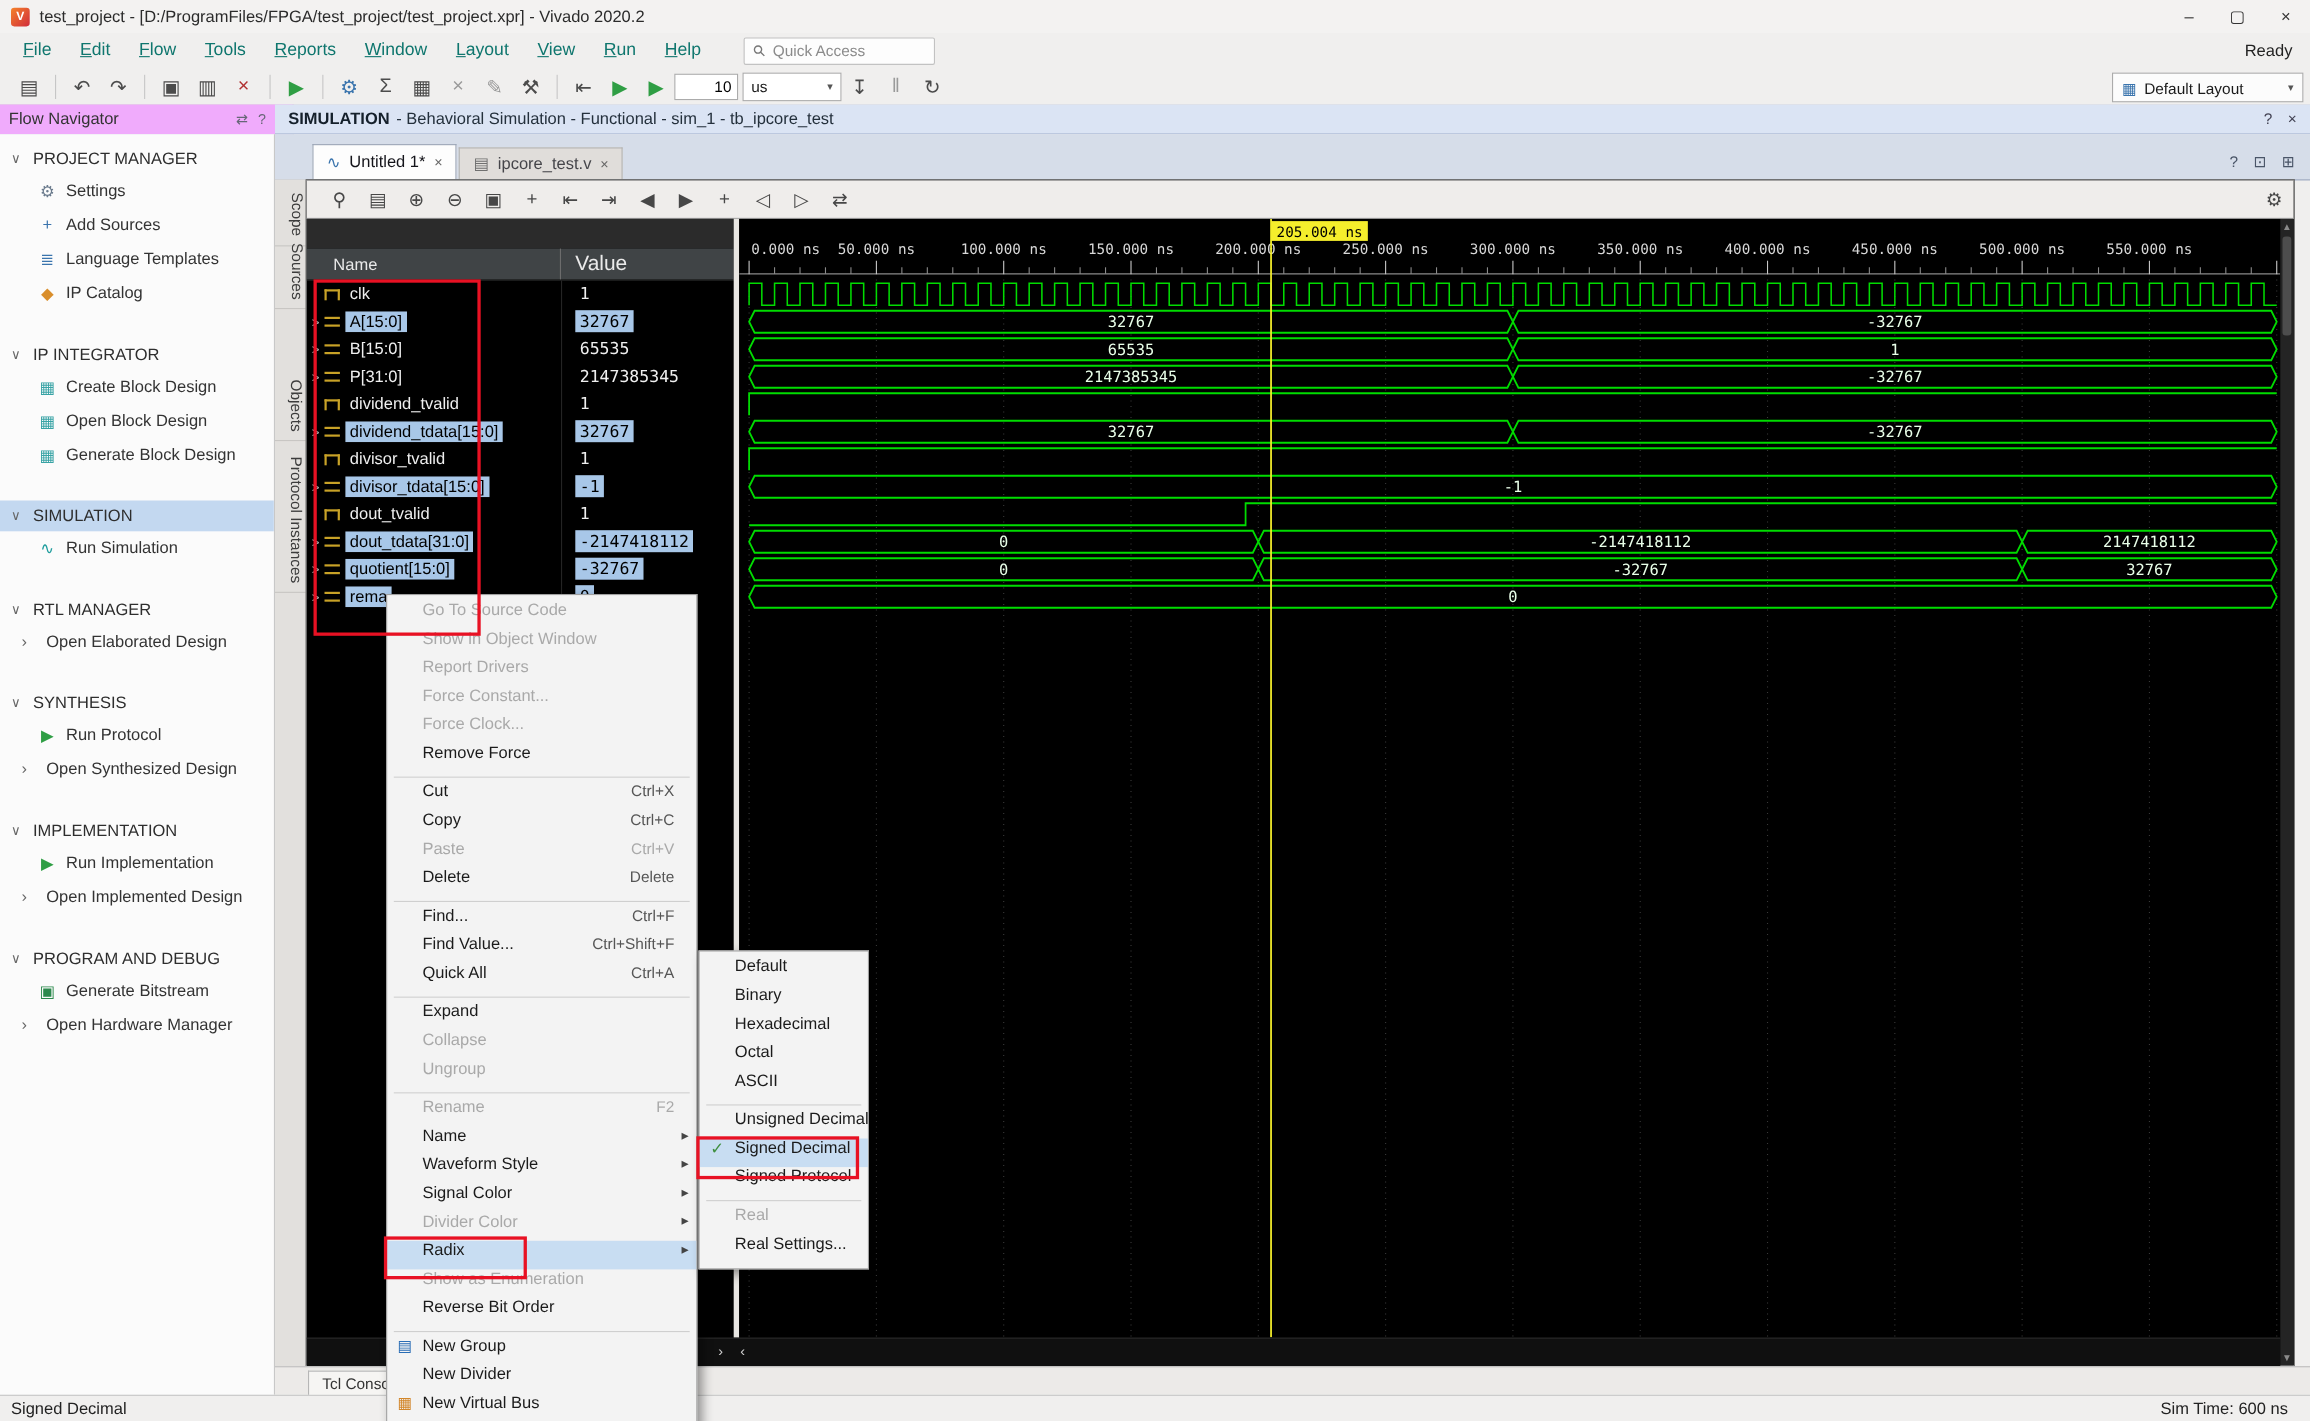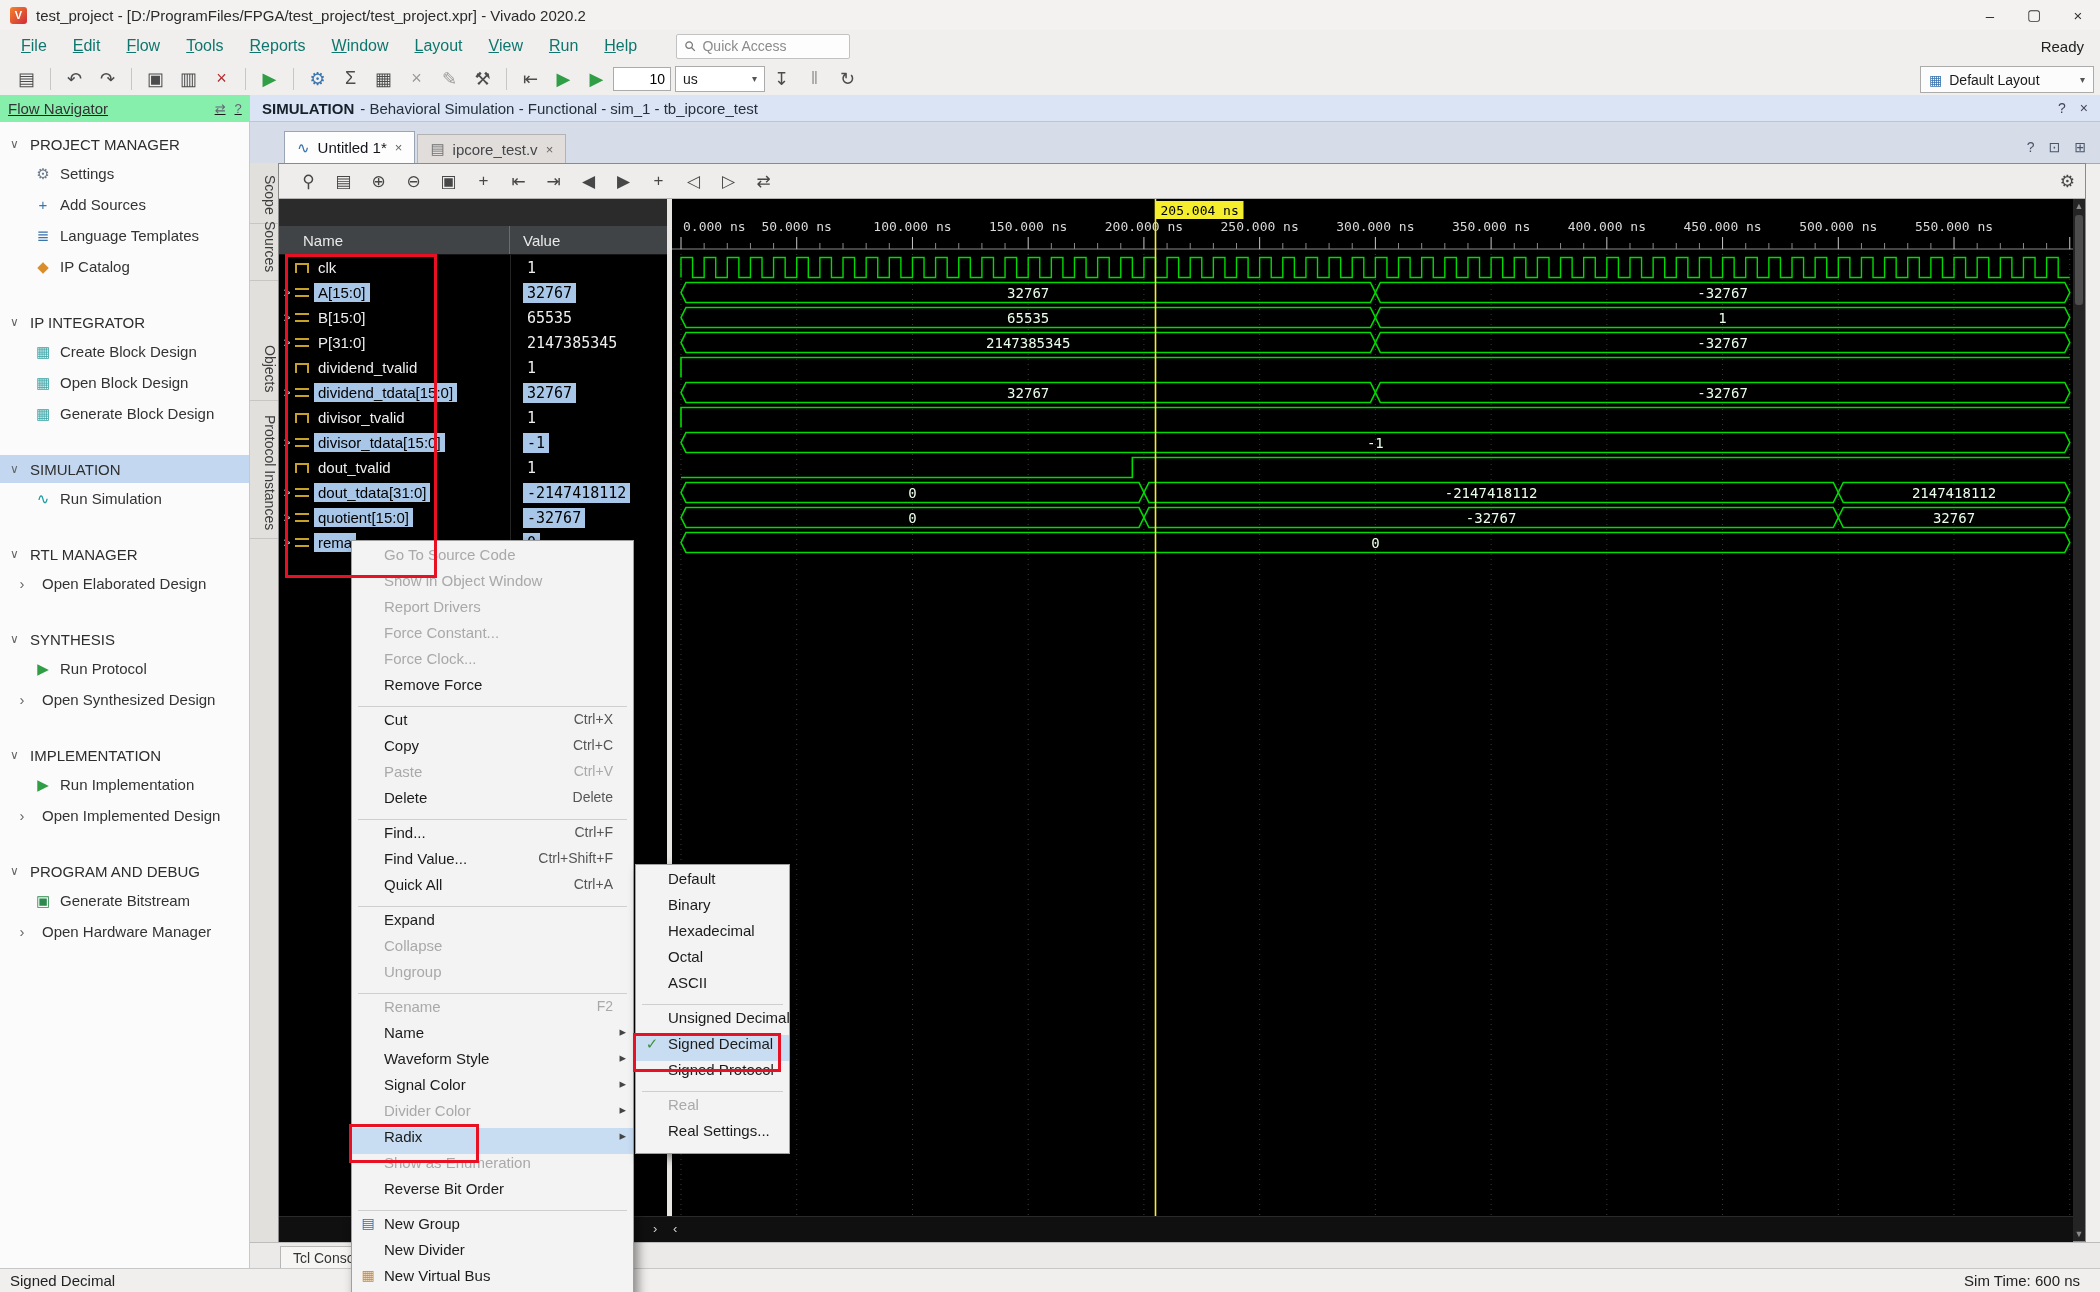--- a/index.html
+++ b/index.html
@@ -30,22 +30,22 @@
   .tb-sep{width:1px;height:22px;background:#c6c6c6;margin:0 7px;}
   .time-input{width:46px;height:22px;border:1px solid #ababab;background:#fff;text-align:right;font-size:14px;padding:0 5px;
               font-family:"Liberation Sans",sans-serif;}
   .unit-select{width:74px;height:24px;border:1px solid #ababab;background:#fff;font-size:14px;display:flex;align-items:center;
                justify-content:space-between;padding:0 7px;margin-left:4px;}
   .layout-select{position:absolute;right:16px;top:4px;width:156px;height:25px;border:1px solid #ababab;background:#fcfcfc;
                  font-size:14px;display:flex;align-items:center;gap:7px;padding:0 8px;}
   .caret{font-size:10px;color:#555;margin-left:auto;}
 
   
-  .fn-header{left:0;top:95px;width:250px;height:27px;background:#86efac;border-bottom:1px solid #ccd4e4;border-right:1px solid #c8c8c8;
-             display:flex;align-items:center;padding:0 8px;text-decoration:underline;}
+  .fn-header{left:0;top:95px;width:250px;height:27px;background:#f0abfc;border-bottom:1px solid #ccd4e4;border-right:1px solid #c8c8c8;
+             display:flex;align-items:center;padding:0 8px;}
   .fn-title{font-size:15px;color:#333;}
   .fn-hicons{margin-left:auto;display:flex;gap:9px;color:#667;font-size:13px;}
   .flow-nav{left:0;top:122px;width:250px;height:1146px;background:#fbfbfb;border-right:1px solid #c8c8c8;overflow:hidden;padding-top:8px;box-sizing:border-box;}
   .fn-section{margin-bottom:26px;}
   .fn-sec-header{height:28px;display:flex;align-items:center;padding-left:10px;gap:8px;font-size:15px;color:#2e2e2e;}
   .fn-sec-header.selected{background:#c3d8f0;}
   .fn-chev{color:#666;font-size:12px;width:12px;}
   .fn-item{height:31px;display:flex;align-items:center;padding-left:34px;font-size:15px;color:#333;gap:8px;}
   .fn-icon{width:18px;text-align:center;font-size:15px;}
   .fn-exp{color:#666;font-size:15px;width:12px;margin-left:-18px;margin-right:6px;text-align:center;}
@@ -77,21 +77,21 @@
   .wt-icon{width:35px;text-align:center;font-size:17px;color:#474747;}
   .wt-gear{margin-left:auto;margin-right:10px;font-size:17px;color:#474747;}
   .wave-body{position:absolute;left:0;top:35px;width:1806px;height:1042px;background:#000;}
 
   .wave-names-panel{position:absolute;left:0;top:0;width:388px;height:1042px;background:#000;}
   .wn-spacer{position:absolute;left:0;top:0;width:388px;height:27px;background:#2b2b2b;}
   .wave-head{position:absolute;left:0;top:27px;width:388px;height:29px;background:#404446;display:flex;align-items:center;
              border-bottom:1px solid #151515;box-sizing:border-box;}
   .wh-name{width:231px;height:100%;display:flex;align-items:center;padding-left:24px;color:#eaeaea;font-size:15px;
            border-right:1px solid #6c6c6c;box-sizing:border-box;}
-  .wh-value{padding-left:13px;color:#eaeaea;font-size:15px;}
+  .wh-value{padding-left:13px;color:#eaeaea;font-size:19px;}
   .wave-signal-list{position:absolute;left:0;top:56px;width:388px;}
   .sig-row{height:25px;display:flex;align-items:center;}
   .sig-name-cell{width:231px;display:flex;align-items:center;overflow:hidden;}
   .sig-exp{width:16px;color:#bdbdbd;font-size:12px;text-align:center;flex:none;}
   .sig-chip{width:14px;height:10px;margin-right:5px;flex:none;}
   .chip-bit{border:2px solid #c8a227;border-bottom:none;box-sizing:border-box;}
   .chip-bus{border-top:2px solid #c8a227;border-bottom:2px solid #c8a227;box-sizing:border-box;height:9px;}
   .sig-name{color:#efefef;font-size:15px;white-space:nowrap;padding:1px 4px;}
   .sig-name.sel{background:#a8c7e8;color:#000;}
   .sig-val-cell{width:157px;padding-left:13px;box-sizing:border-box;}

